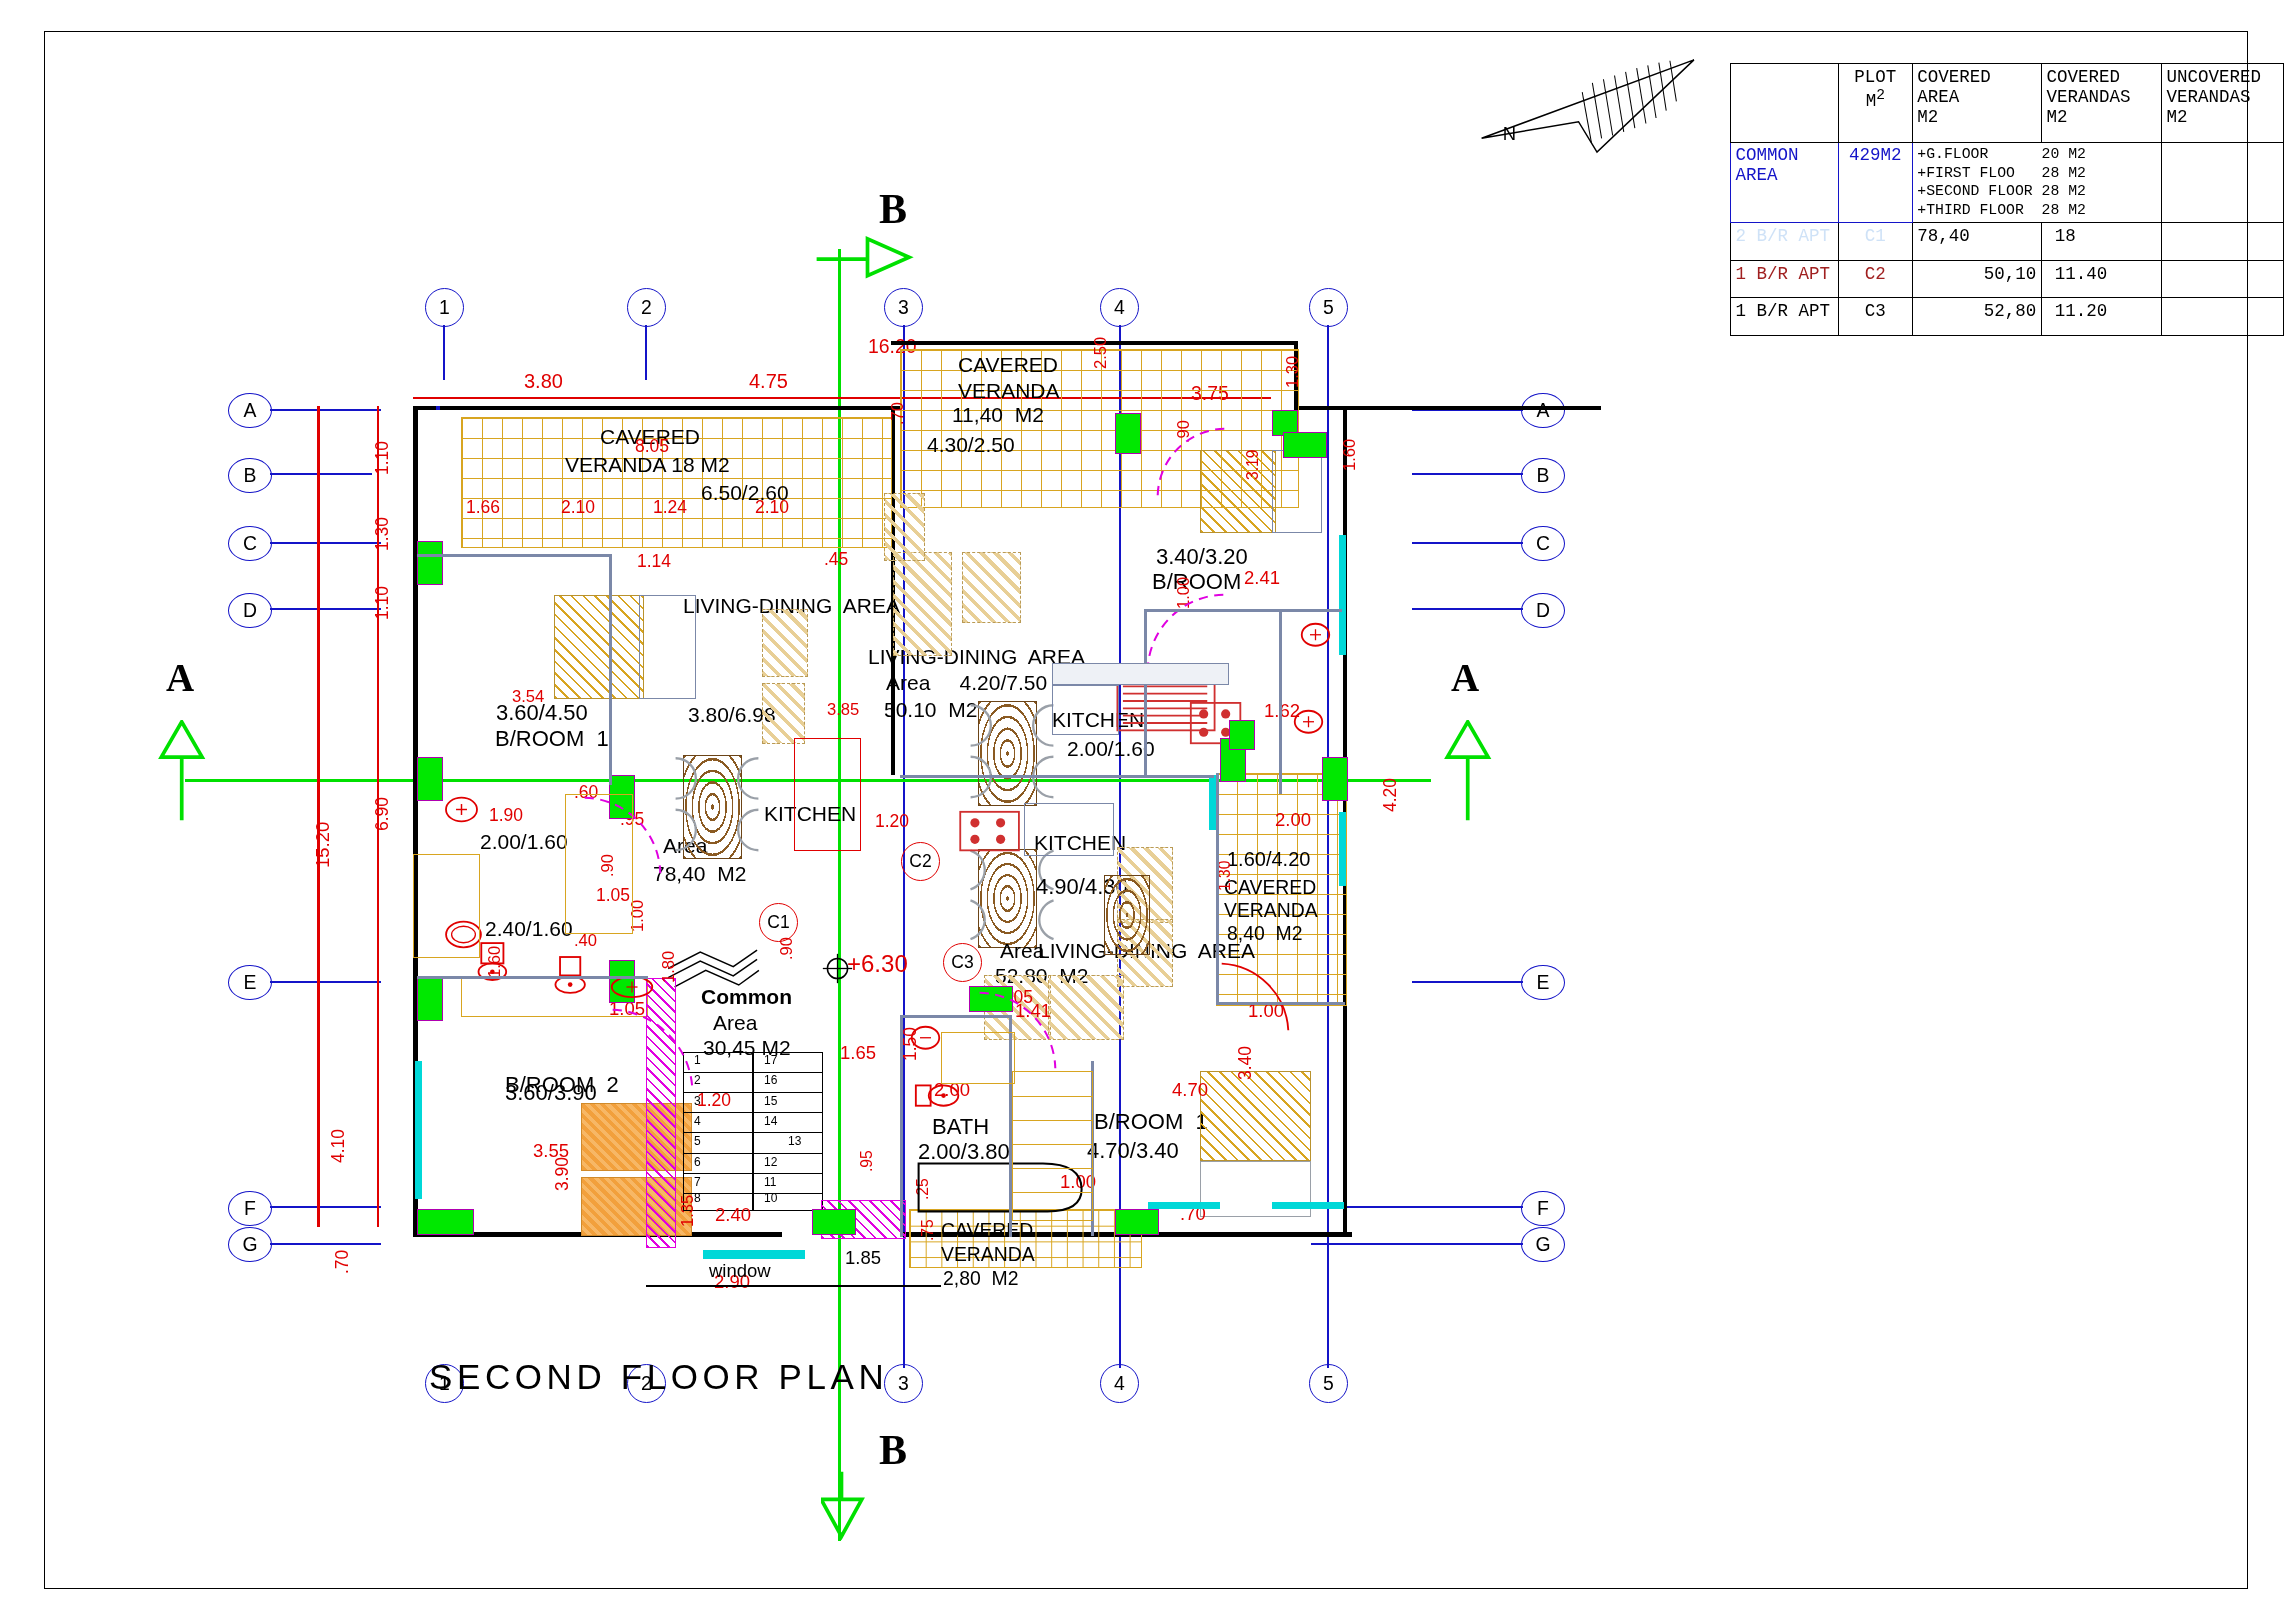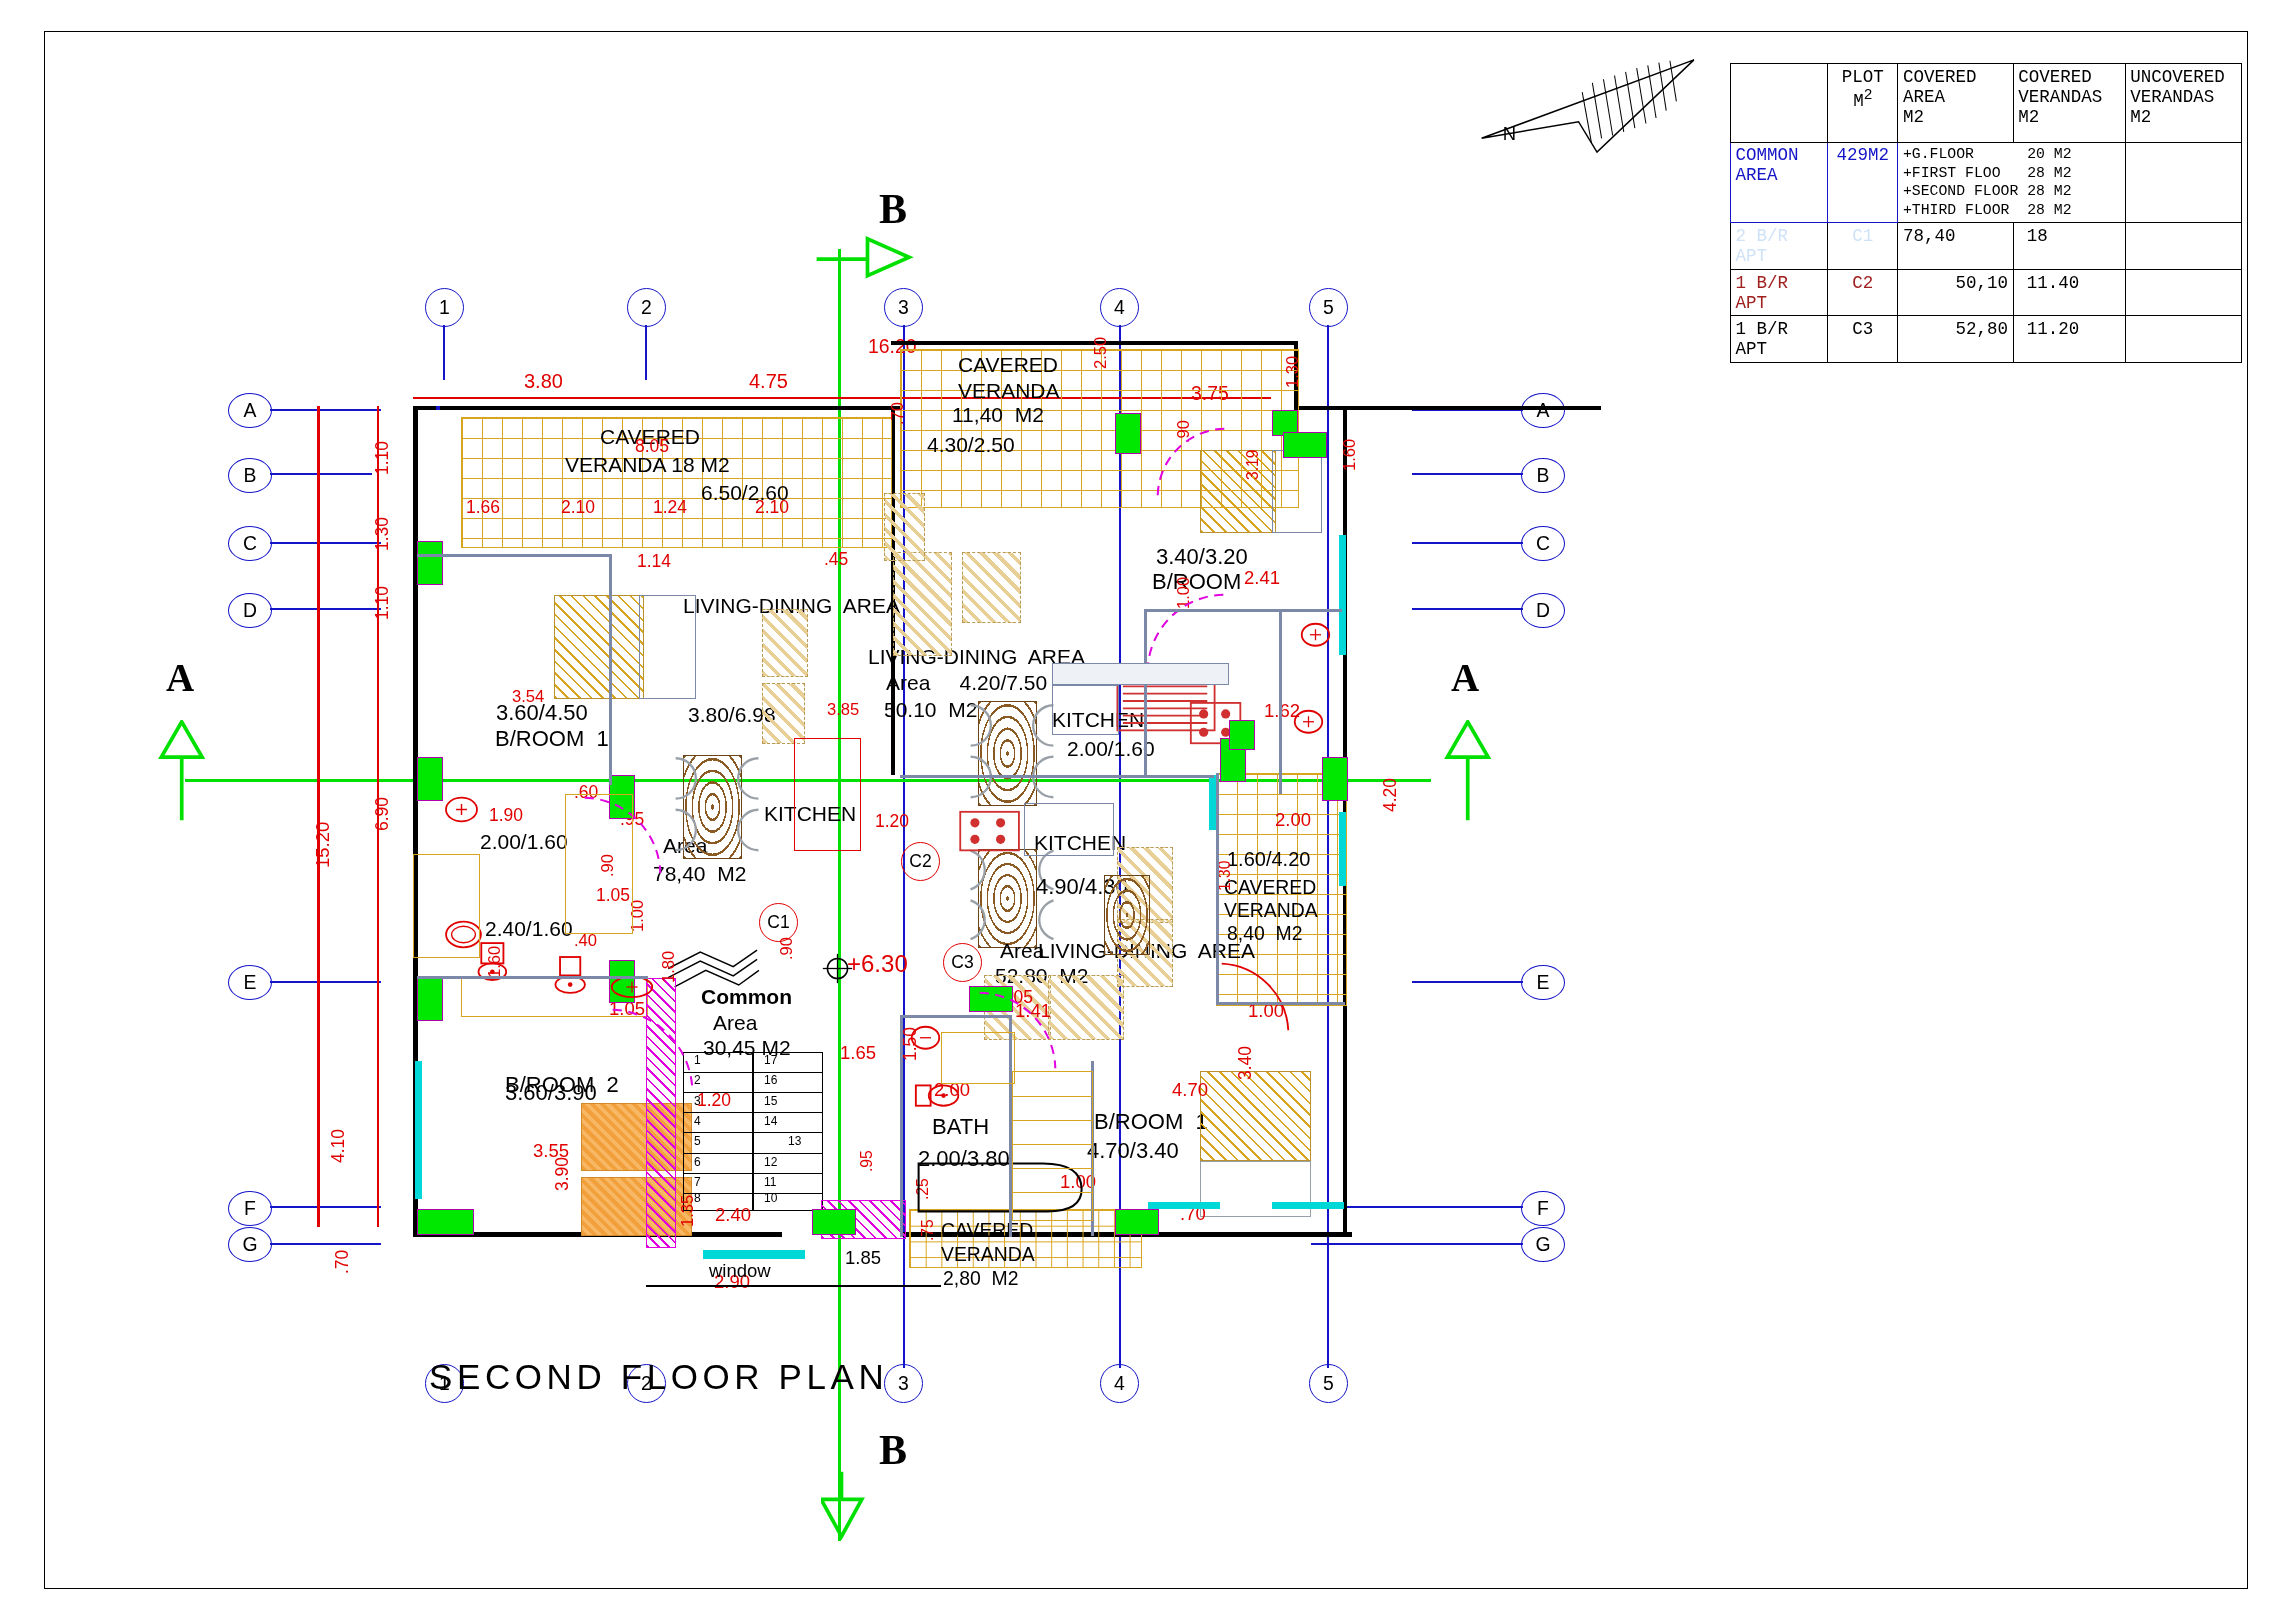--- a/index.html
+++ b/index.html
@@ -57,21 +57,21 @@
   .bigB{position:absolute;font-family:"Liberation Serif",serif;font-weight:bold;font-size:42px;color:#000;}
   .bigA{position:absolute;font-family:"Liberation Serif",serif;font-weight:bold;font-size:39px;color:#000;}
 </style>
 </head>
 <body>
 
 <div id="sheet">
 
   <div class="frame"></div>
 
-  <table class="tbl" style="left:1730px;top:63px;width:512px;">
+  <table class="tbl" style="left:1730px;top:63px;width:554px;">
     <tbody>
         <tr>
       <td style="width:97px;height:72px;"></td>
       <td class="ctr" style="width:63px;"><span>PLOT</span><br><span>M</span><sup>2</sup></td>
       <td style="width:118px;white-space:pre-line;">COVERED
 AREA
 M2</td>
       <td style="width:109px;white-space:pre-line;">COVERED
 VERANDAS
 M2</td>
@@ -330,21 +330,21 @@
   </svg>
   <div class="abs" style="left:1024px;top:803px;width:88px;height:51px;border:1.3px solid #7b88a8;"></div>
 
   <div class="txt" style="left:1156px;top:545px;font-size:22px;">3.40/3.20</div>
   <div class="txt" style="left:1152px;top:570px;font-size:22px;">B/ROOM</div>
   <div class="txt" style="left:1036px;top:875px;font-size:22px;">4.90/4.30</div>
   <div class="txt" style="left:1038px;top:940px;font-size:21px;">LIVING-DINING  AREA</div>
   <div class="txt" style="left:1000px;top:940px;font-size:21px;">Area</div>
   <div class="txt" style="left:995px;top:965px;font-size:21px;">52.80  M2</div>
   <div class="txt" style="left:932px;top:1115px;font-size:22px;">BATH</div>
-  <div class="txt" style="left:918px;top:1140px;font-size:22px;margin-top:7px;">2.00/3.80</div>
+  <div class="txt" style="left:918px;top:1140px;font-size:22px;">2.00/3.80</div>
   <div class="txt" style="left:1094px;top:1110px;font-size:22px;">B/ROOM  1</div>
   <div class="txt" style="left:1087px;top:1139px;font-size:22px;">4.70/3.40</div>
 
   <div class="abs diag" style="left:1200px;top:450px;width:74px;height:81px;border:1.1px solid #b9922e;"></div>
   <div class="abs" style="left:1272px;top:450px;width:48px;height:81px;border:1.3px solid #7b88a8;"></div>
   <div class="abs diag" style="left:1200px;top:1071px;width:109px;height:88px;border:1.1px solid #b9922e;"></div>
   <div class="abs" style="left:1200px;top:1161px;width:109px;height:54px;border:1.3px solid #9aa0a8;"></div>
   <div class="abs diagl" style="left:1117px;top:847px;width:54px;height:74px;"></div>
   <div class="abs diagl" style="left:1117px;top:919px;width:54px;height:66px;"></div>
   <div class="abs diagl" style="left:984px;top:975px;width:65px;height:63px;"></div>

